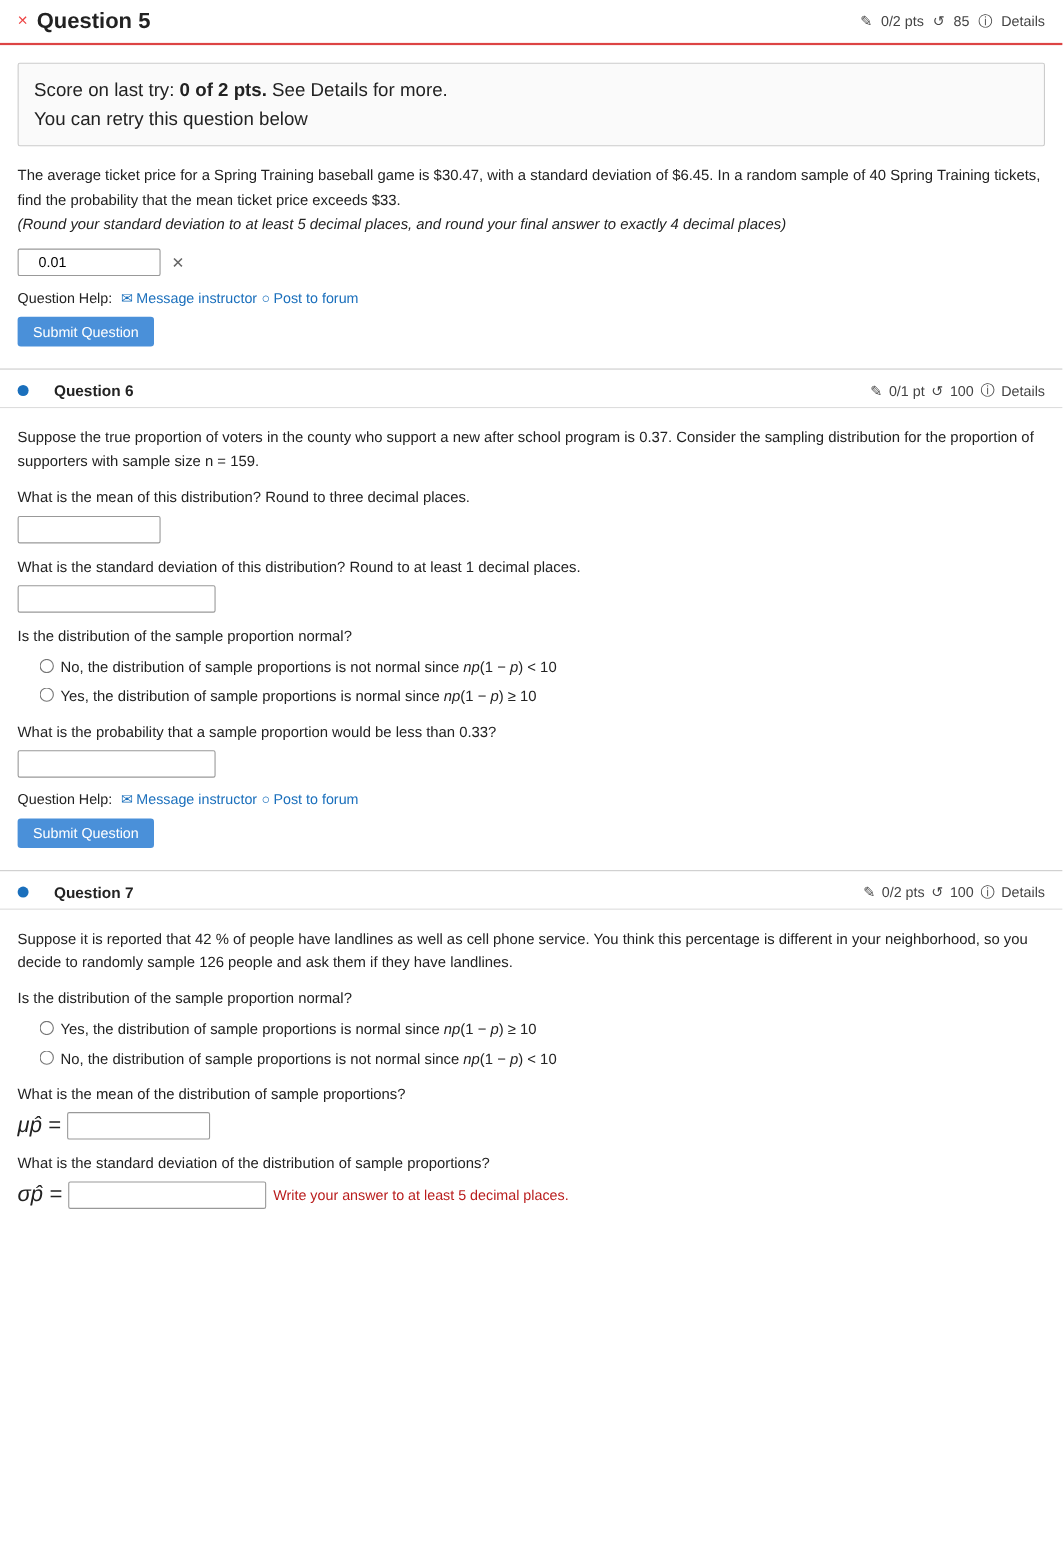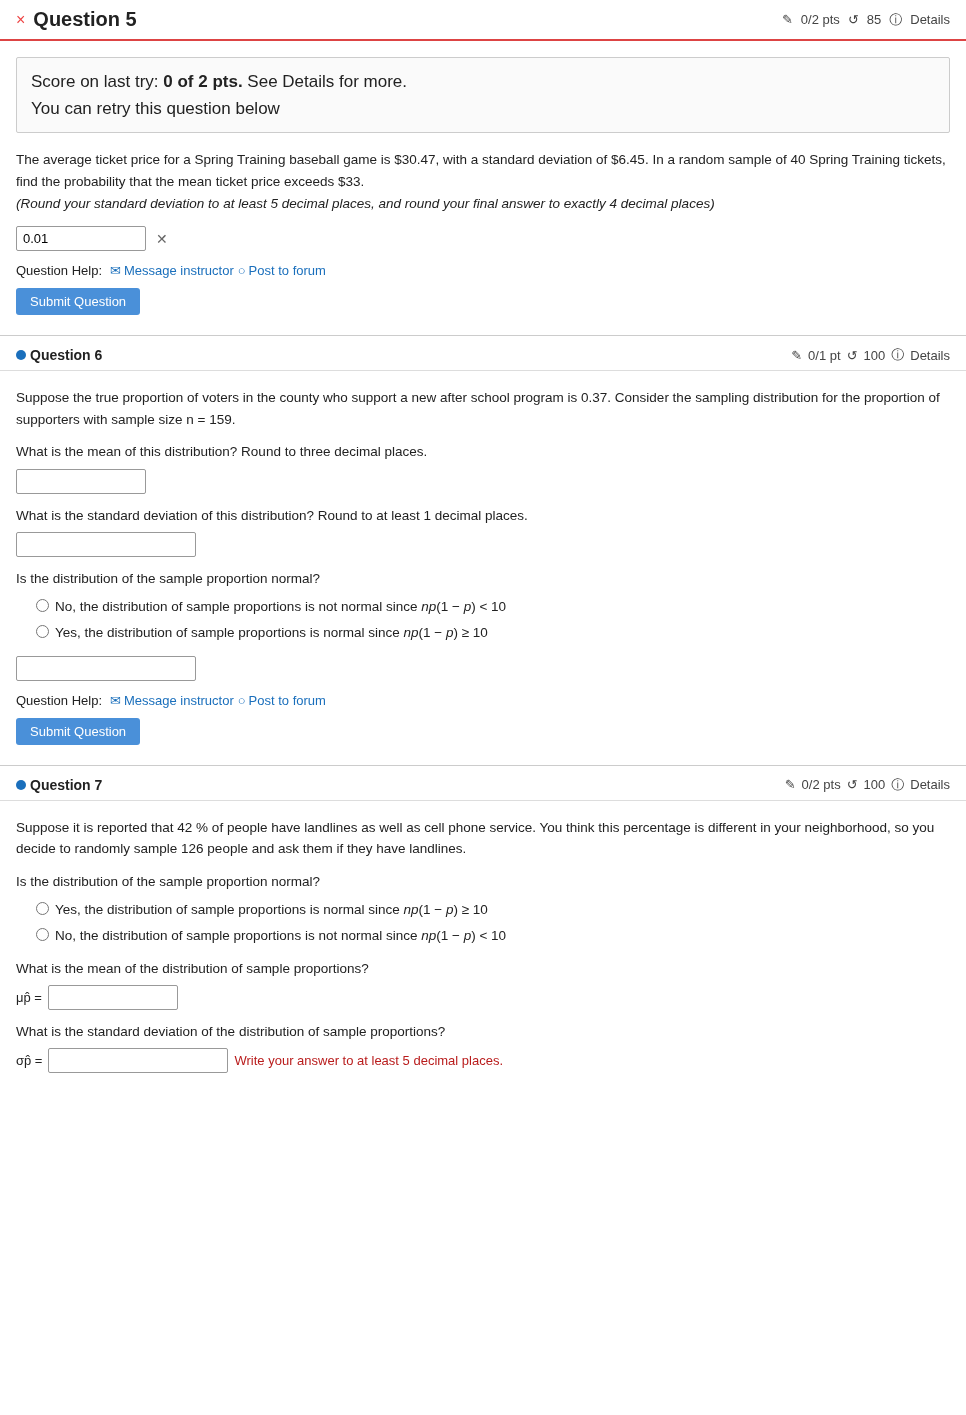--- a/index.html
+++ b/index.html
@@ -58,21 +58,21 @@
 
     .answer-input-row {
       display: flex;
       align-items: center;
       gap: 6px;
       margin-bottom: 12px;
     }
     .answer-input {
       border: 1px solid #999;
       border-radius: 2px;
-      padding: 4px 6px;
+      padding: 4px 18px;
       font-size: 13px;
       width: 130px;
     }
     .answer-input-wide {
       width: 180px;
     }
     .clear-btn {
       background: none;
       border: none;
       cursor: pointer;
@@ -123,21 +123,21 @@
     .q-header-row {
       display: flex;
       align-items: center;
       justify-content: space-between;
       padding: 10px 16px 6px 16px;
       border-bottom: 1px solid #ddd;
     }
     .q-header-left {
       display: flex;
       align-items: center;
-      gap: 4px;
+      gap: 23px;
     }
     .dot-blue {
       width: 10px; height: 10px;
       background: #1a6fbc;
       border-radius: 50%;
       display: inline-block;
     }
     .q-number {
       font-weight: bold;
       font-size: 14px;
@@ -180,21 +180,22 @@
     }
 
     
     .mu-row {
       display: flex;
       align-items: center;
       gap: 6px;
       margin-bottom: 12px;
     }
     .mu-label {
-      font-size: 13px;
+      font-size: 20px;
+      font-style: italic;
     }
 
     .top-header-bar {
       display: flex;
       align-items: center;
       justify-content: space-between;
       padding: 8px 16px;
       border-bottom: 2px solid #d44;
     }
   </style>
@@ -291,20 +292,21 @@
     </div>
     <div class="radio-option">
       <input type="radio" name="q6-normal" style="">
       <label>
         <span>Yes, the distribution of sample proportions is normal since</span> <em>np</em>(1 − <em>p</em>) ≥ 10
       </label>
     </div>
   </div>
 
   
+  <div class="sub-label">What is the probability that a sample proportion would be less than 0.33?</div>
   <div class="input-block">
     <input class="answer-input answer-input-wide" type="text" value="" style="">
   </div>
 
   
   <div class="question-help">
     <span class="question-help-label">Question Help:</span>
     <a class="help-link">
       <span>✉</span>
       <span>Message instructor</span>

